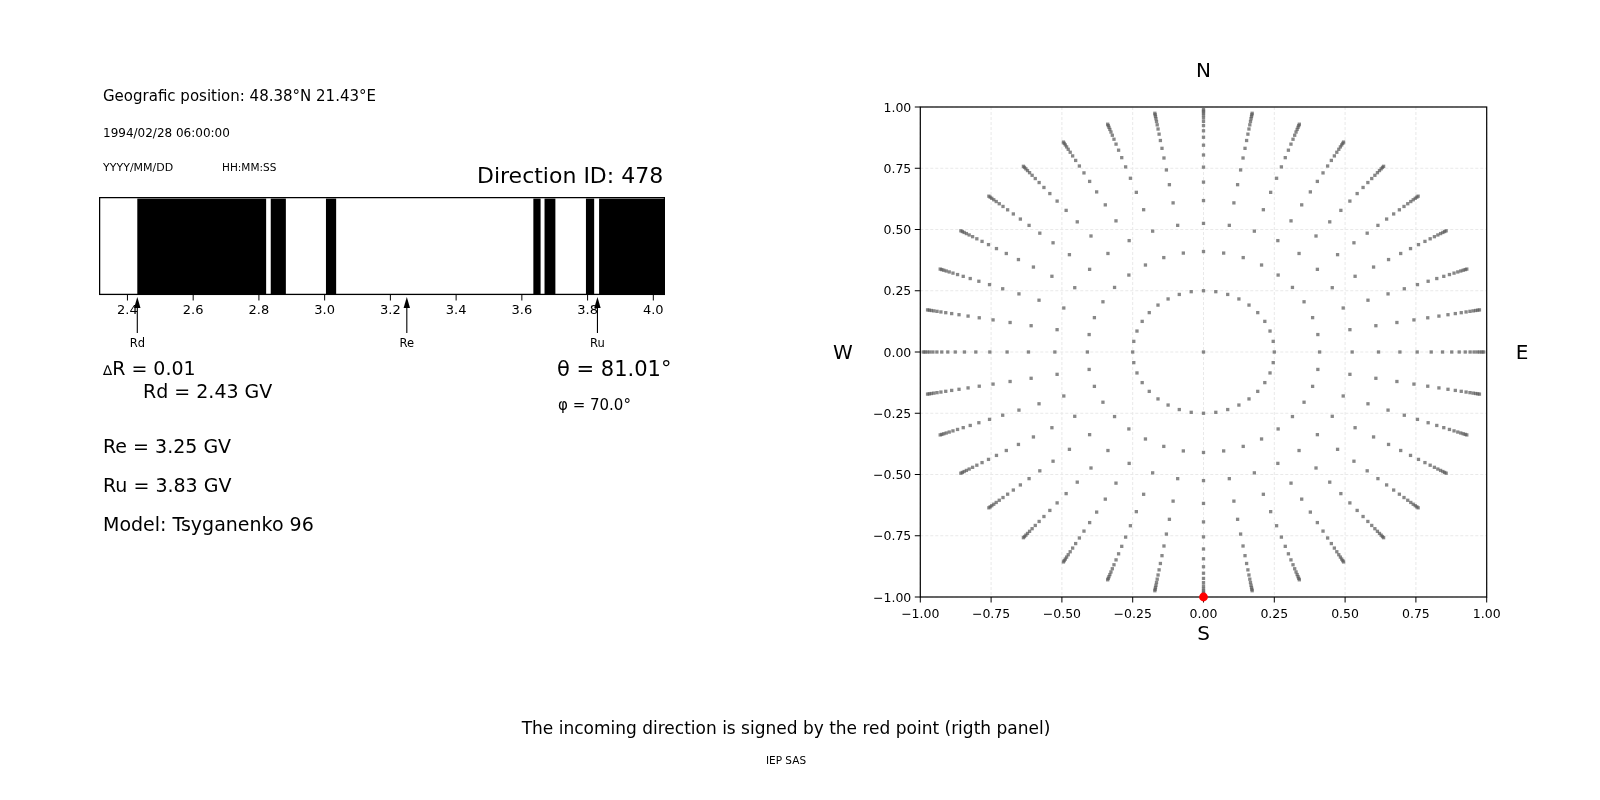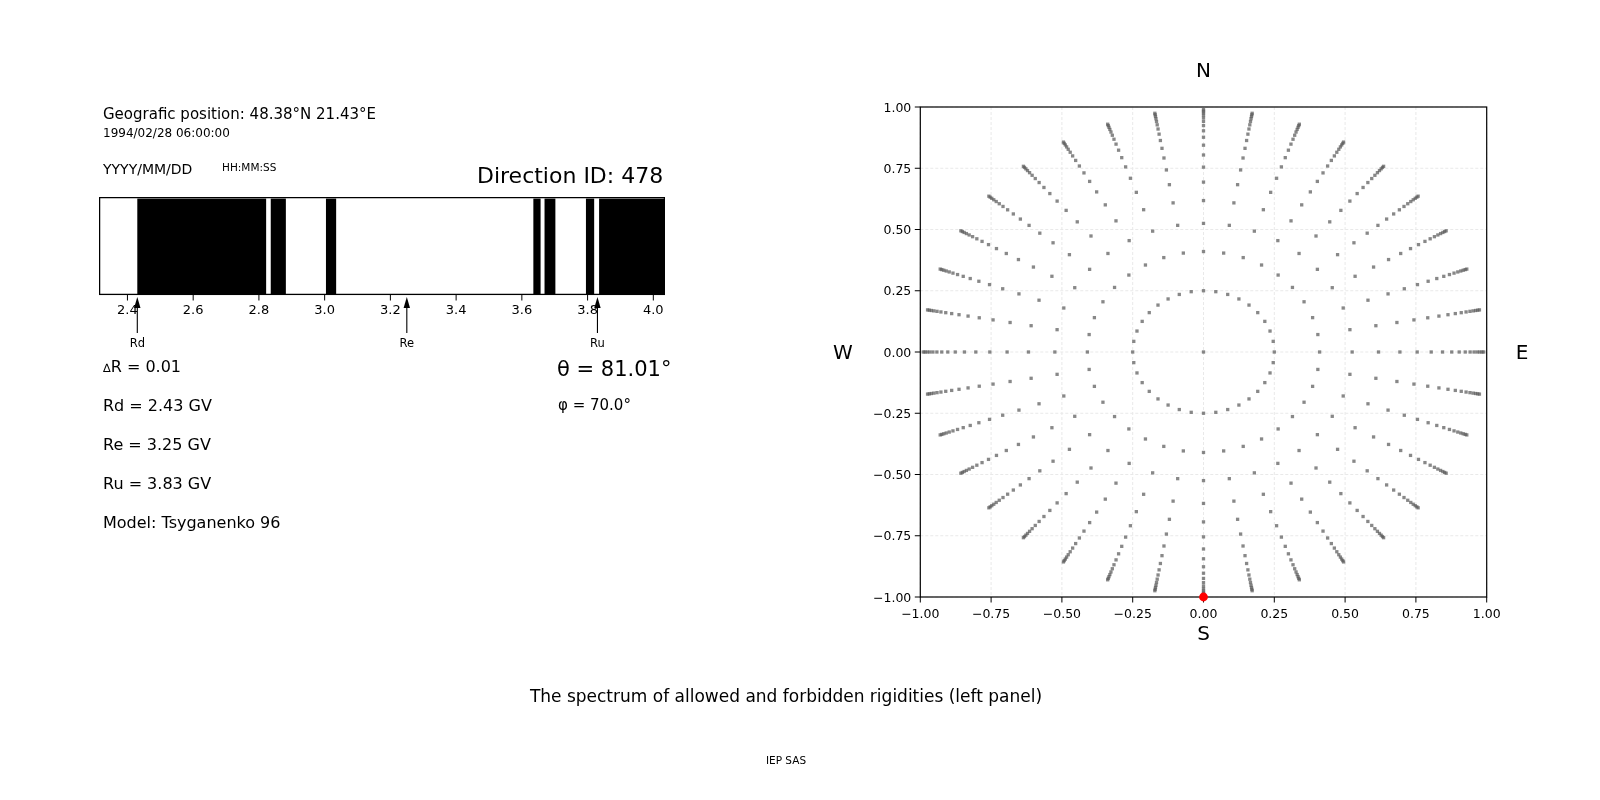--- a/index.html
+++ b/index.html
@@ -1,25 +1,25 @@
 <!DOCTYPE html>
 <html><head>
 <meta charset="utf-8">
 <style>
   html,body{margin:0;padding:0;background:#fff;}
   .canvas{position:relative;width:1600px;height:800px;background:#fff;overflow:hidden;
           font-family:"DejaVu Sans","Liberation Sans",sans-serif;color:#000;}
   .abs{position:absolute;white-space:nowrap;}
-  .geo{left:103px;top:87px;font-size:15px;margin-top:18px;}
+  .geo{left:103px;top:87px;font-size:15px;}
   .dt{left:103px;top:126px;font-size:12px;}
-  .fmt-date{left:103px;top:161px;font-size:14px;}
+  .fmt-date{left:103px;top:161px;font-size:11px;}
   .fmt-time{left:222px;top:161px;font-size:10.5px;text-align:right;}
   .dirid{left:477px;top:163px;font-size:22px;}
-  .inforow{left:103px;font-size:16px;}
-  .r0{top:357px;} .r1{top:396px;} .r2{top:435px;} .r3{top:474px;} .r4{top:513px;}
+  .inforow{left:103px;font-size:19px;}
+  .r0{top:357px;} .r1{top:380px;margin-left:40px;} .r2{top:435px;} .r3{top:474px;} .r4{top:513px;}
   .theta{left:557px;top:357px;font-size:21px;}
   .phi{left:558px;top:396px;font-size:15px;}
   .delta-sym{font-size:0.72em;}
   .cap1{left:786px;top:686px;font-size:17px;transform:translateX(-50%);}
   .cap2{left:786px;top:718px;font-size:17px;transform:translateX(-50%);}
   .credit{left:786px;top:754px;font-size:10.5px;transform:translateX(-50%);}
   svg{position:absolute;display:block;}
   #spectrum-svg{left:99px;top:197px;}
   #direction-svg{left:810px;top:40px;}
   svg text{font-family:"DejaVu Sans","Liberation Sans",sans-serif;fill:#000;}
@@ -750,16 +750,16 @@
       <rect x="649.6050977127662" y="349.66867459310515" width="3.3" height="3.3" fill="#5a5a5a" fill-opacity="0.72"></rect>
       <rect x="654.4170227550327" y="350.4026989308668" width="3.3" height="3.3" fill="#5a5a5a" fill-opacity="0.72"></rect>
       <rect x="658.3146820392686" y="350.99725864445367" width="3.3" height="3.3" fill="#5a5a5a" fill-opacity="0.72"></rect>
       <rect x="661.4717860594995" y="351.4788520124591" width="3.3" height="3.3" fill="#5a5a5a" fill-opacity="0.72"></rect>
       <rect x="664.0290403158868" y="351.8689426405434" width="3.3" height="3.3" fill="#5a5a5a" fill-opacity="0.72"></rect>
       <rect x="666.1004162635603" y="352.18491604929176" width="3.3" height="3.3" fill="#5a5a5a" fill-opacity="0.72"></rect>
       <rect x="667.7782307811759" y="352.4408545103779" width="3.3" height="3.3" fill="#5a5a5a" fill-opacity="0.72"></rect>
       <circle cx="393.5" cy="557" r="4.4" fill="#ff0000"></circle>
     </svg>
 
-  <div class="abs cap1">The spectrum of allowed and forbidden rigidities (left panel)</div>
+  <div class="abs cap2">The incoming direction is signed by the red point (rigth panel)</div>
   <div class="abs credit">IEP SAS</div>
 
 </div>
 
 </body></html>

